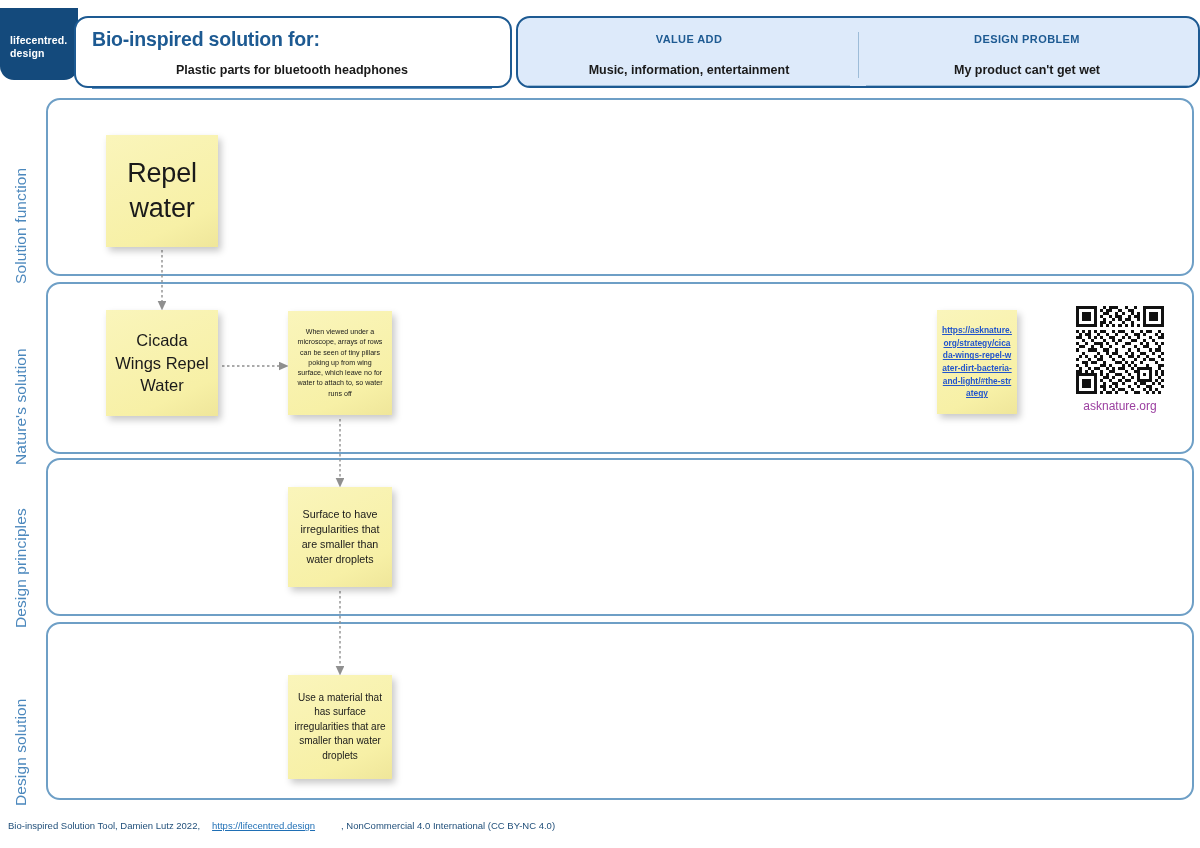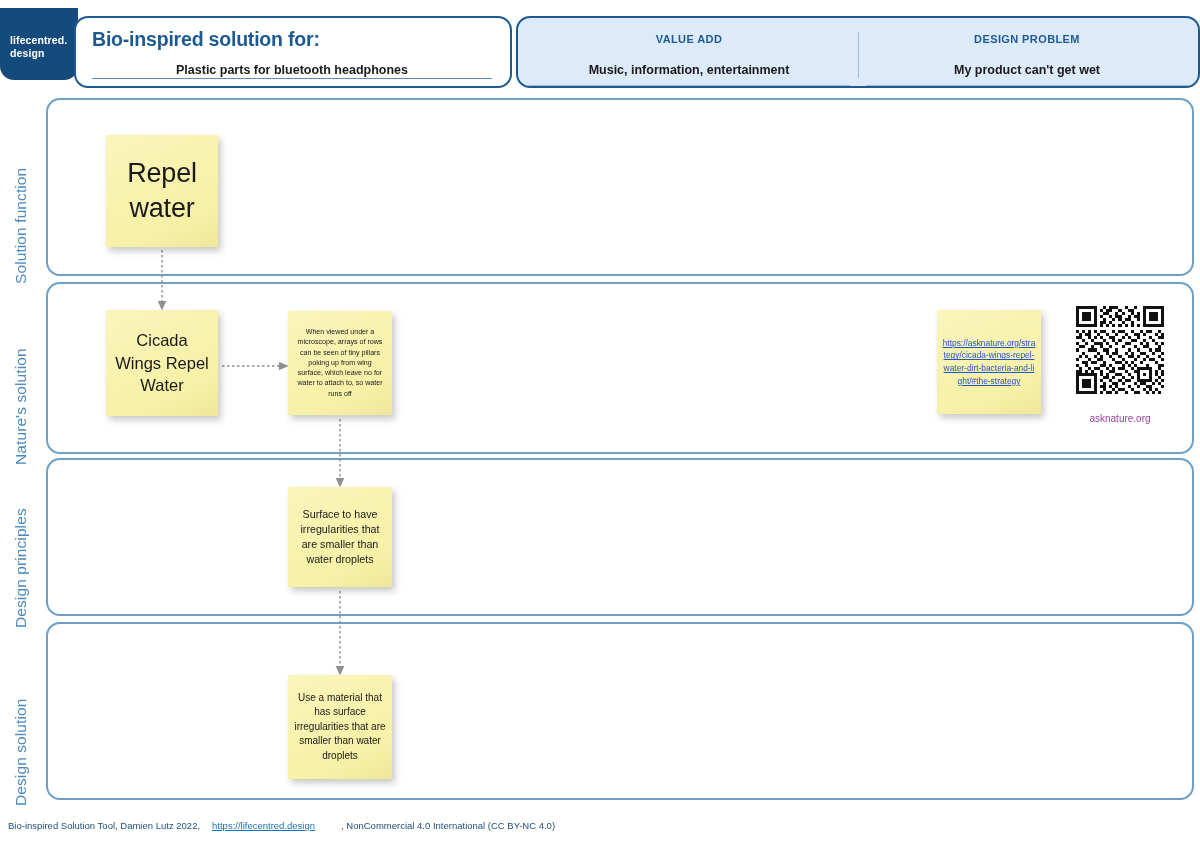--- a/index.html
+++ b/index.html
@@ -58,20 +58,21 @@
     font-size: 19.5px;
     font-weight: 700;
     color: #1d5a92;
     letter-spacing: -0.2px;
   }
   #hdr-subject-wrap {
     position: absolute;
     left: 16px; top: 42px;
     width: 400px;
     border-bottom: 1.5px solid #5b8fbf;
+    padding-bottom: 10px;
     text-align: center;
   }
   #hdr-subject {
     font-size: 12.5px;
     font-weight: 700;
     color: #1a1a1a;
   }
   .hdr-cell {
     position: absolute;
     top: 6px;
@@ -172,47 +173,48 @@
   }
   #note-solution {
     left: 288px; top: 675px;
     width: 104px; height: 104px;
     font-size: 10px;
     line-height: 1.45;
     padding: 5px 6px;
   }
   #note-link {
     left: 937px; top: 310px;
-    width: 104px; height: 104px;
+    width: 80px; height: 104px;
     font-size: 8.4px;
     line-height: 1.5;
     padding: 13px 5px;
+    font-weight: bold;
   }
   #note-link a {
     color: #2255cc;
     text-decoration: underline;
     word-break: break-all;
   }
 
   
   #qr-block {
     position: absolute;
     left: 1073px; top: 306px;
     width: 94px;
     text-align: center;
   }
   #qr-code {
     width: 88px; height: 88px;
     margin: 0 auto;
     display: block;
   }
   #qr-caption {
-    font-size: 10px;
+    font-size: 12px;
     color: #9b3fa0;
-    margin-top: 19px;
+    margin-top: 5px;
     text-align: center;
   }
 
   
   .connector {
     position: absolute;
   }
 
   
   #footer {

